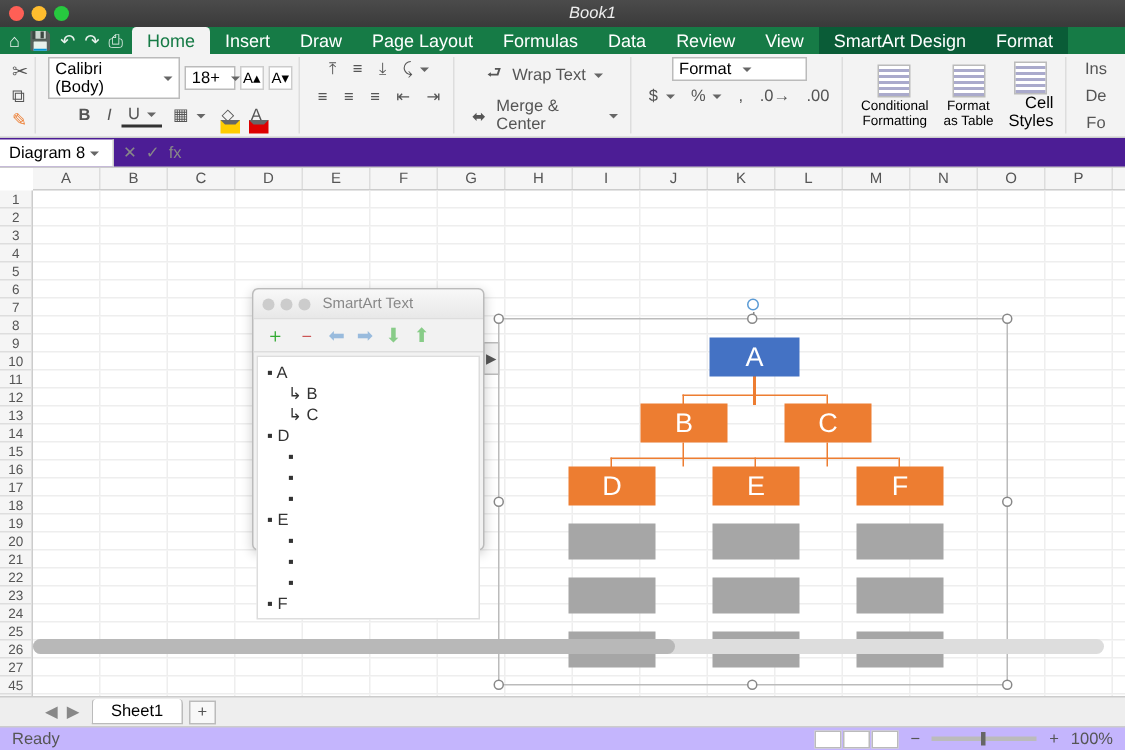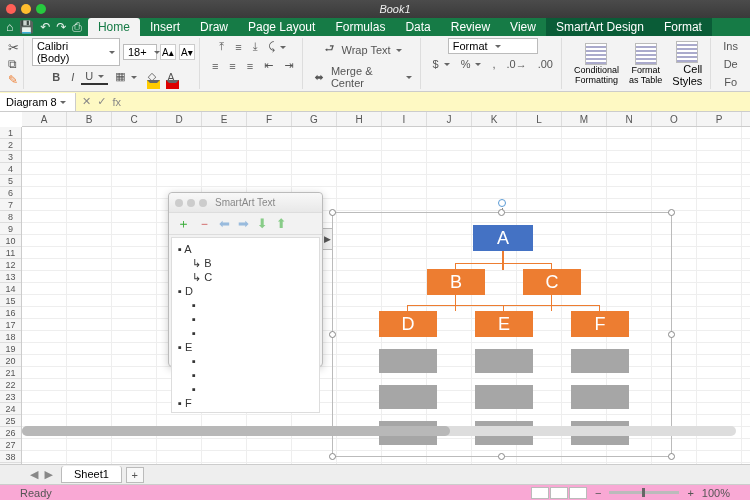--- a/index.html
+++ b/index.html
@@ -21,21 +21,21 @@
 .rgrp:last-child{border-right:none}
 .paste { display:flex; flex-direction:column; align-items:center; justify-content:center; padding:2px 4px; }
 .paste-icon{width:22px;height:26px;background:#fff;border:1px solid #bbb;border-radius:2px;position:relative}
 .paste-icon::before{content:"";position:absolute;top:-3px;left:5px;width:10px;height:5px;background:#888;border-radius:2px}
 .rbtn{padding:2px 4px;color:#555;display:flex;align-items:center;gap:2px;font-size:11px}
 .sel{background:#fff;border:1px solid #bbb;padding:1px 4px;font-size:11px;display:flex;align-items:center;gap:4px}
 .fontrow{display:flex;gap:3px;align-items:center}
 .fmtcol{display:flex;flex-direction:column;gap:2px}
 .szbtn{width:16px;height:16px;border:1px solid #ccc;display:flex;align-items:center;justify-content:center;font-size:10px;background:#fff}
 .big-icon{width:22px;height:22px;border:1px solid #bbb;background:repeating-linear-gradient(0deg,#aac,#aac 2px,#fff 2px,#fff 4px)}
-.namebox{height:20px;background:#fef9c3;border-bottom:1px solid #ccc;display:flex;align-items:center}
+.namebox{height:20px;background:#4c1d95;border-bottom:1px solid #ccc;display:flex;align-items:center}
 .nb{width:76px;border-right:1px solid #ccc;padding:0 6px;background:#fff;height:18px;display:flex;align-items:center;font-size:11px}
 .fx{display:flex;align-items:center;gap:6px;padding:0 6px;color:#888}
 .grid-wrap{position:relative;height:360px;background:#fff;overflow:hidden}
 .colhdrs{position:absolute;top:0;left:22px;right:0;height:15px;display:flex;background:#f5f5f5;border-bottom:1px solid #ccc}
 .ch{flex:0 0 45px;border-right:1px solid #ddd;text-align:center;font-size:10px;color:#555;line-height:15px}
 .rowhdrs{position:absolute;top:15px;left:0;width:22px;background:#f5f5f5;border-right:1px solid #ccc}
 .rh{height:12px;border-bottom:1px solid #ddd;text-align:center;font-size:9px;color:#555;line-height:12px}
 .cells{position:absolute;top:15px;left:22px;right:0;bottom:0}
 .row{height:12px;border-bottom:1px solid #eee;display:flex}
 .cell{flex:0 0 45px;border-right:1px solid #eee}
@@ -51,21 +51,21 @@
 .tp-title{height:20px;display:flex;align-items:center;padding:0 6px;background:linear-gradient(#f8f8f8,#e8e8e8);border-bottom:1px solid #ddd;border-radius:4px 4px 0 0}
 .tp-dots{display:flex;gap:4px;margin-right:8px}
 .tp-dot{width:8px;height:8px;border-radius:50%;background:#ccc}
 .tp-tools{height:22px;display:flex;align-items:center;gap:8px;padding:0 8px;border-bottom:1px solid #ddd}
 .tp-body{background:#fff;margin:2px;height:176px;border:1px solid #ddd;padding:4px 6px;overflow:hidden;font-size:10px;line-height:14px}
 .bul{color:#333}
 .sheetbar{position:absolute;bottom:16px;left:0;right:0;height:20px;background:#eee;border-top:1px solid #ccc;display:flex;align-items:center;padding-left:30px}
 .sheet-tab{background:#fff;border:1px solid #bbb;border-bottom:none;padding:2px 12px;font-size:11px;border-radius:0 0 3px 3px;transform:scaleY(-1)}
 .sheet-tab span{display:inline-block;transform:scaleY(-1)}
 .addsheet{width:18px;height:16px;border:1px solid #bbb;margin-left:4px;display:flex;align-items:center;justify-content:center;color:#555;background:#f8f8f8}
-.status{position:absolute;bottom:0;left:0;right:0;height:16px;background:#f9a8d4;border-top:1px solid #ccc;display:flex;align-items:center;padding:0 20px;font-size:10px;color:#555;justify-content:space-between}
+.status{position:absolute;bottom:0;left:0;right:0;height:16px;background:#c4b5fd;border-top:1px solid #ccc;display:flex;align-items:center;padding:0 8px;font-size:10px;color:#555;justify-content:space-between}
 .viewbtns{display:flex;gap:1px}
 .vb{width:18px;height:12px;border:1px solid #bbb;background:#fff}
 .hscroll{position:absolute;bottom:36px;left:22px;right:14px;height:10px;background:#ddd;border-radius:5px}
 .hscroll-thumb{position:absolute;left:0;width:60%;height:10px;background:#b8b8b8;border-radius:5px}
 .dd::after{content:"";display:inline-block;margin-left:3px;border:3px solid transparent;border-top-color:#666;transform:translateY(2px)}
 .under{border-bottom:2px solid #333;padding-bottom:1px}
 .colr{position:relative}
 .colr::after{content:"";position:absolute;bottom:-2px;left:0;right:0;height:3px}
 .redline::after{background:#d00}.yelline::after{background:#fc0}
 .arrow{font-size:13px}
@@ -230,21 +230,21 @@
       <div class="rh">18</div>
       <div class="rh">19</div>
       <div class="rh">20</div>
       <div class="rh">21</div>
       <div class="rh">22</div>
       <div class="rh">23</div>
       <div class="rh">24</div>
       <div class="rh">25</div>
       <div class="rh">26</div>
       <div class="rh">27</div>
-      <div class="rh">38</div>
+      <div class="rh">45</div>
       <div class="rh">29</div>
     </div>
   <div class="cells" id="cells">
       <div class="row">
         <div class="cell"></div>
         <div class="cell"></div>
         <div class="cell"></div>
         <div class="cell"></div>
         <div class="cell"></div>
         <div class="cell"></div>

